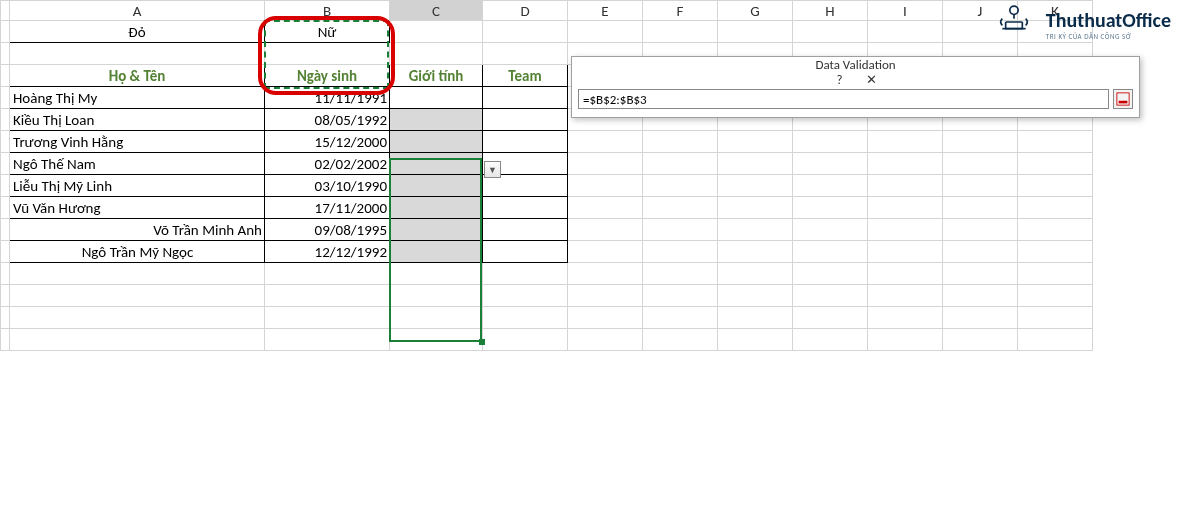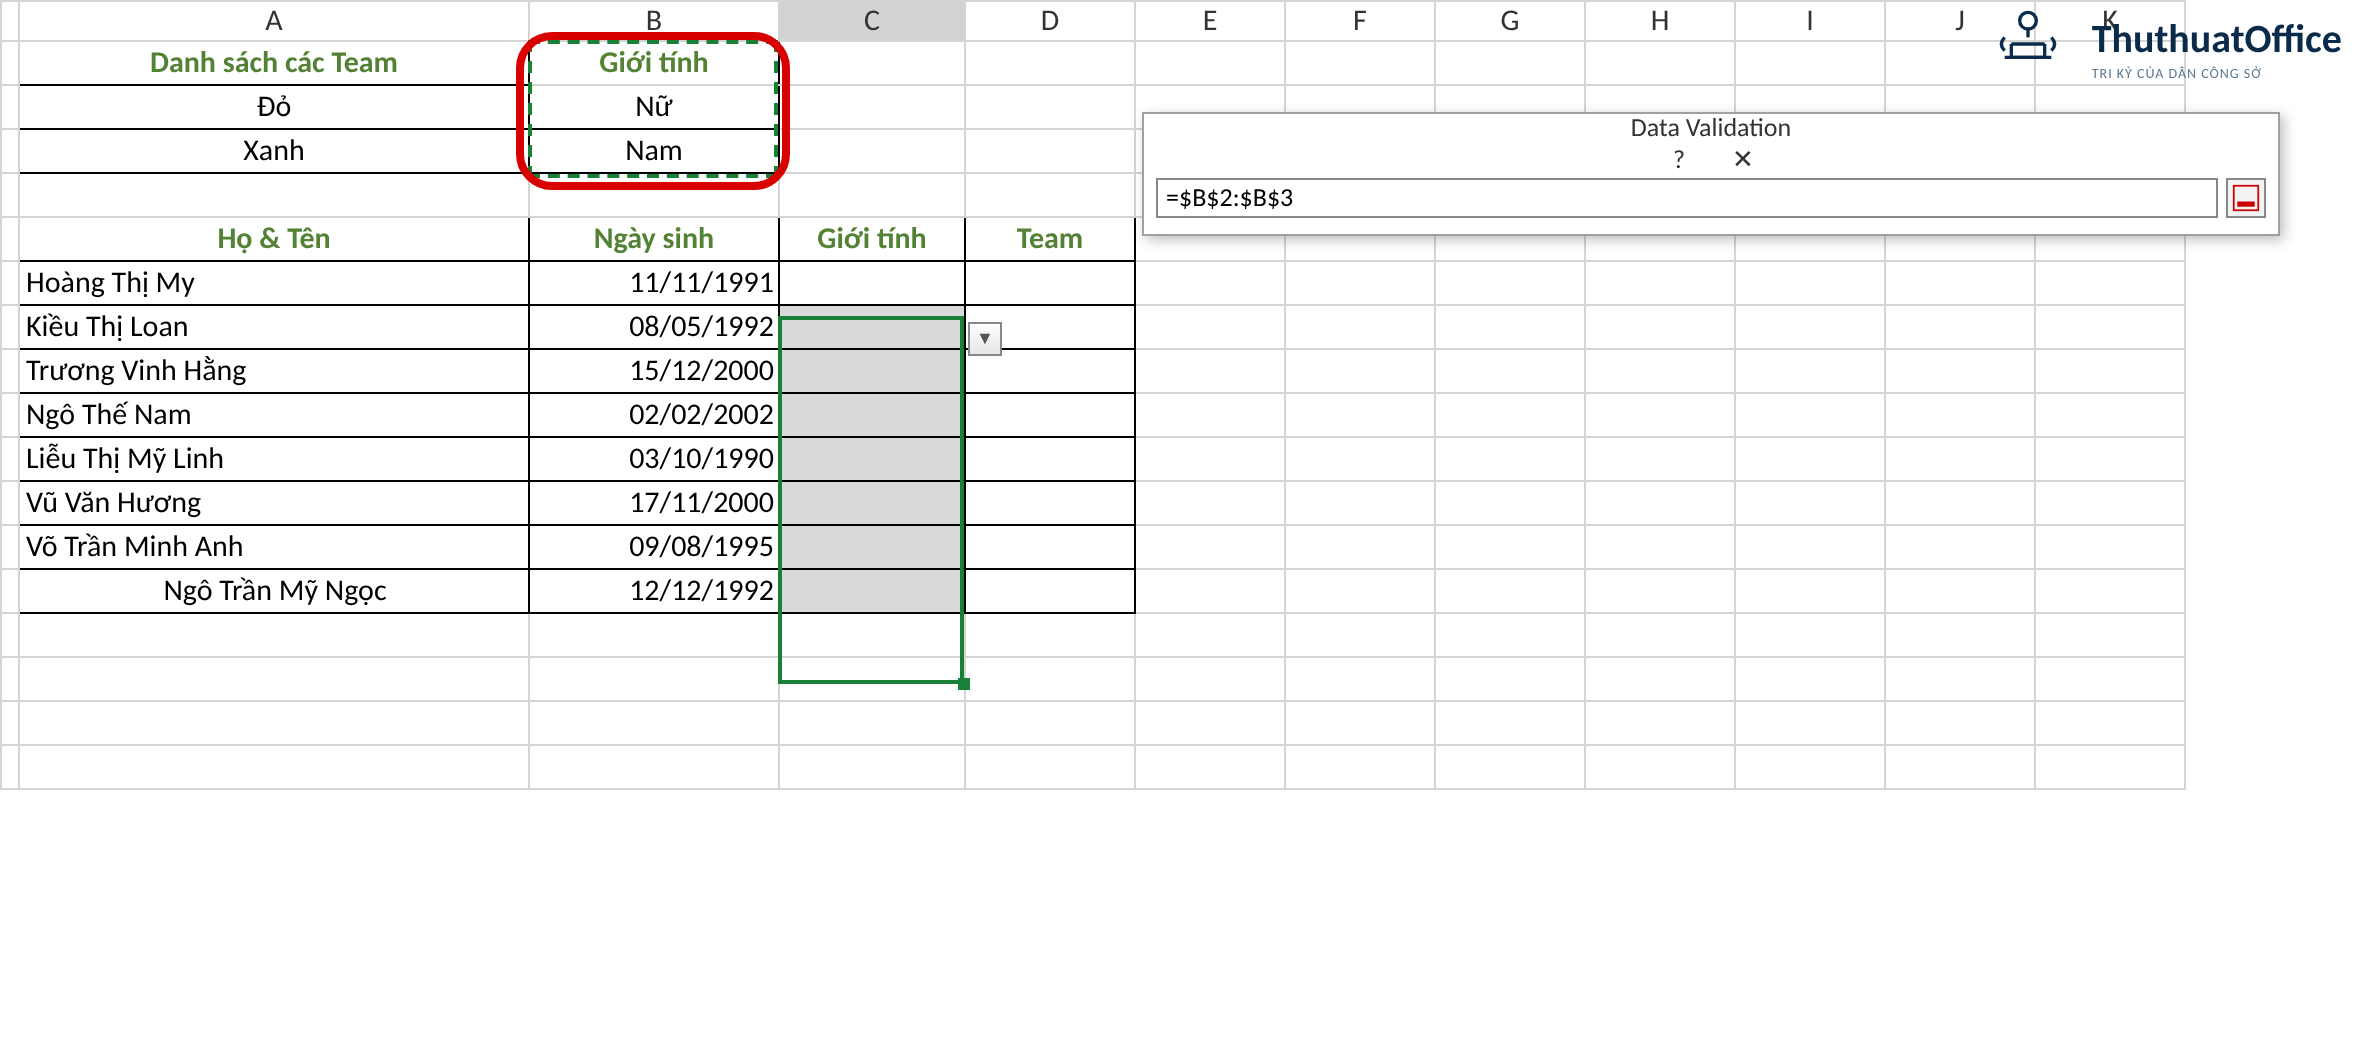--- a/index.html
+++ b/index.html
@@ -183,50 +183,22 @@
         <th class="colhdr">E</th>
         <th class="colhdr">F</th>
         <th class="colhdr">G</th>
         <th class="colhdr">H</th>
         <th class="colhdr">I</th>
         <th class="colhdr">J</th>
         <th class="colhdr">K</th>
       </tr>
       <tr>
         <td style="background: rgb(255, 255, 255);"></td>
-        <td class="header-green bb">Danh sách các Team</td>
-        <td class="header-green bb-l bb-r bb-t">Giới tính</td>
-        <td></td>
-        <td></td>
-        <td></td>
-        <td></td>
-        <td></td>
-        <td></td>
-        <td></td>
-        <td></td>
-        <td></td>
-      </tr>
-      <tr>
-        <td style="background: rgb(255, 255, 255);"></td>
         <td class="center bb-l bb-r bb-t bb-b">Đỏ</td>
         <td class="center bb-l bb-r bb-b bb-t">Nữ</td>
-        <td></td>
-        <td></td>
-        <td></td>
-        <td></td>
-        <td></td>
-        <td></td>
-        <td></td>
-        <td></td>
-        <td></td>
-      </tr>
-      <tr>
-        <td style="background: rgb(255, 255, 255);"></td>
-        <td class="center bb-l bb-r bb-t bb-b">Xanh</td>
-        <td class="center bb-l bb-r bb-b">Nam</td>
         <td></td>
         <td></td>
         <td></td>
         <td></td>
         <td></td>
         <td></td>
         <td></td>
         <td></td>
         <td></td>
       </tr>
@@ -337,21 +309,21 @@
         <td></td>
         <td></td>
         <td></td>
         <td></td>
         <td></td>
         <td></td>
         <td></td>
       </tr>
       <tr>
         <td style="background: rgb(255, 255, 255);"></td>
-        <td class="bb-l bb-r bb-b" style="text-align: left; padding-left: 3px;">Võ Trần Minh Anh</td>
+        <td class="bb-l bb-r bb-b" style="text-align: right; padding-left: 3px;">Võ Trần Minh Anh</td>
         <td class="right bb-l bb-r bb-b">09/08/1995</td>
         <td class="bb-l bb-r bb-b sel-gray"></td>
         <td class="bb-l bb-r bb-b"></td>
         <td></td>
         <td></td>
         <td></td>
         <td></td>
         <td></td>
         <td></td>
         <td></td>

